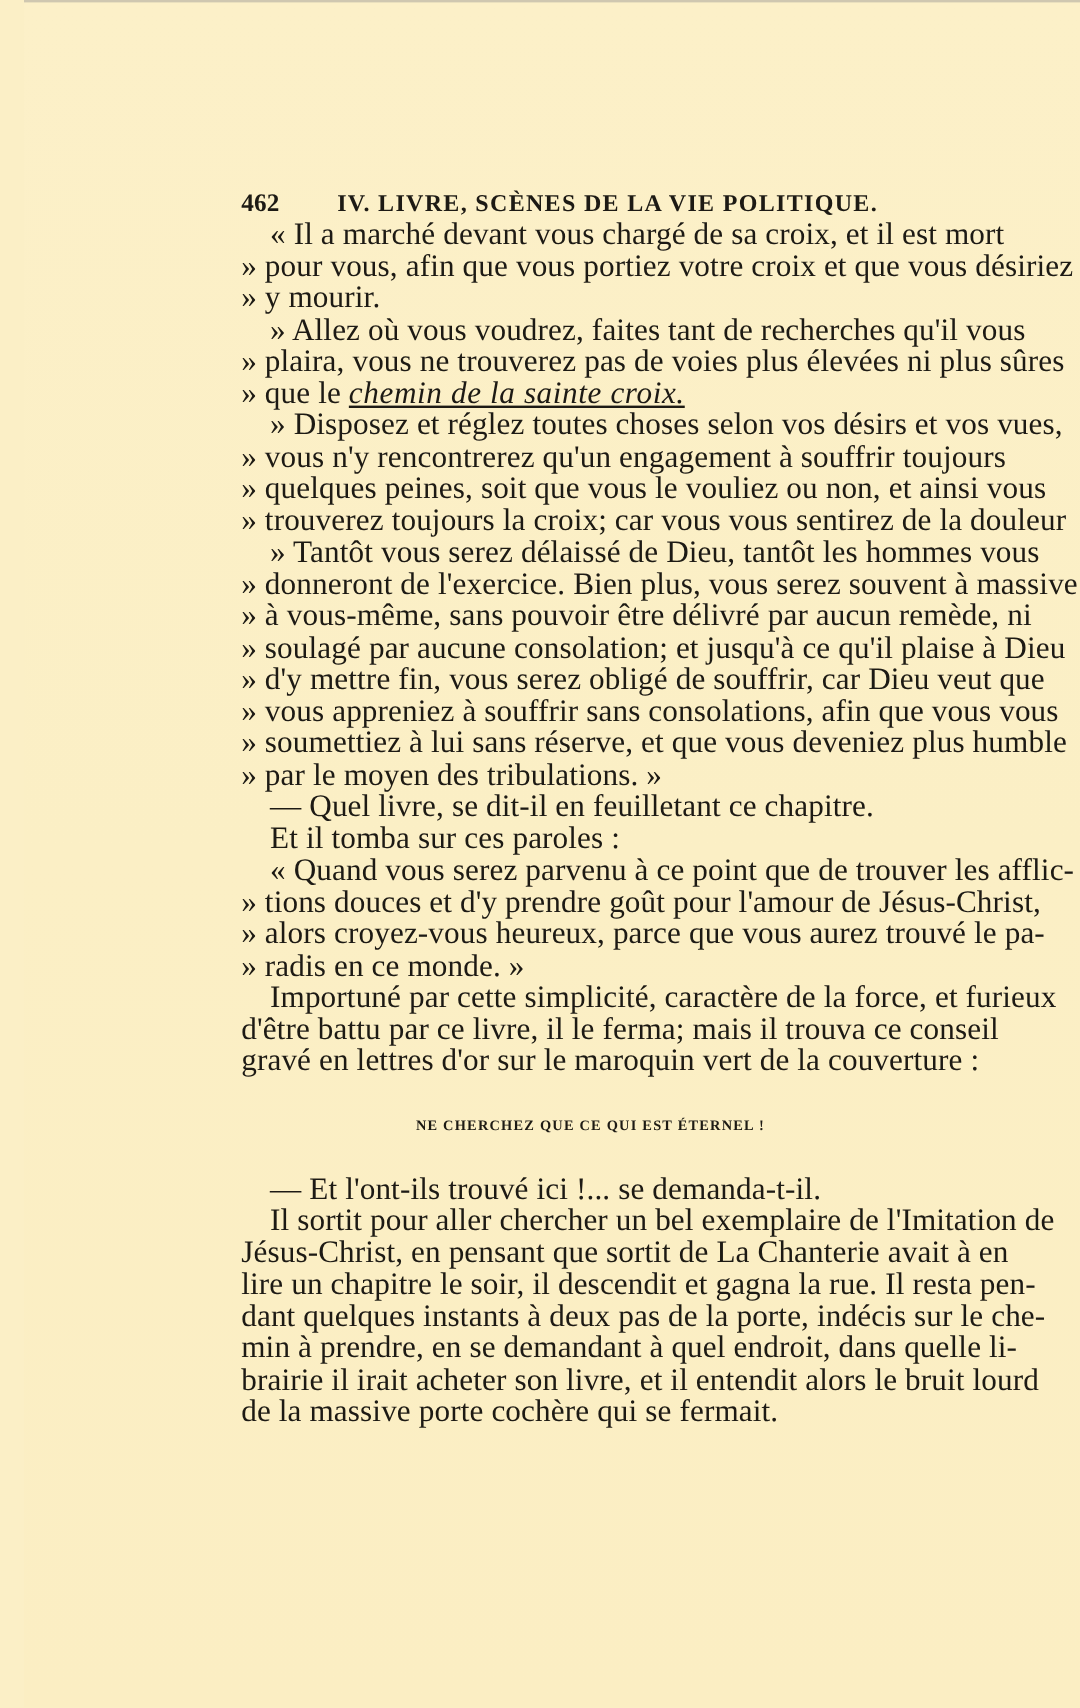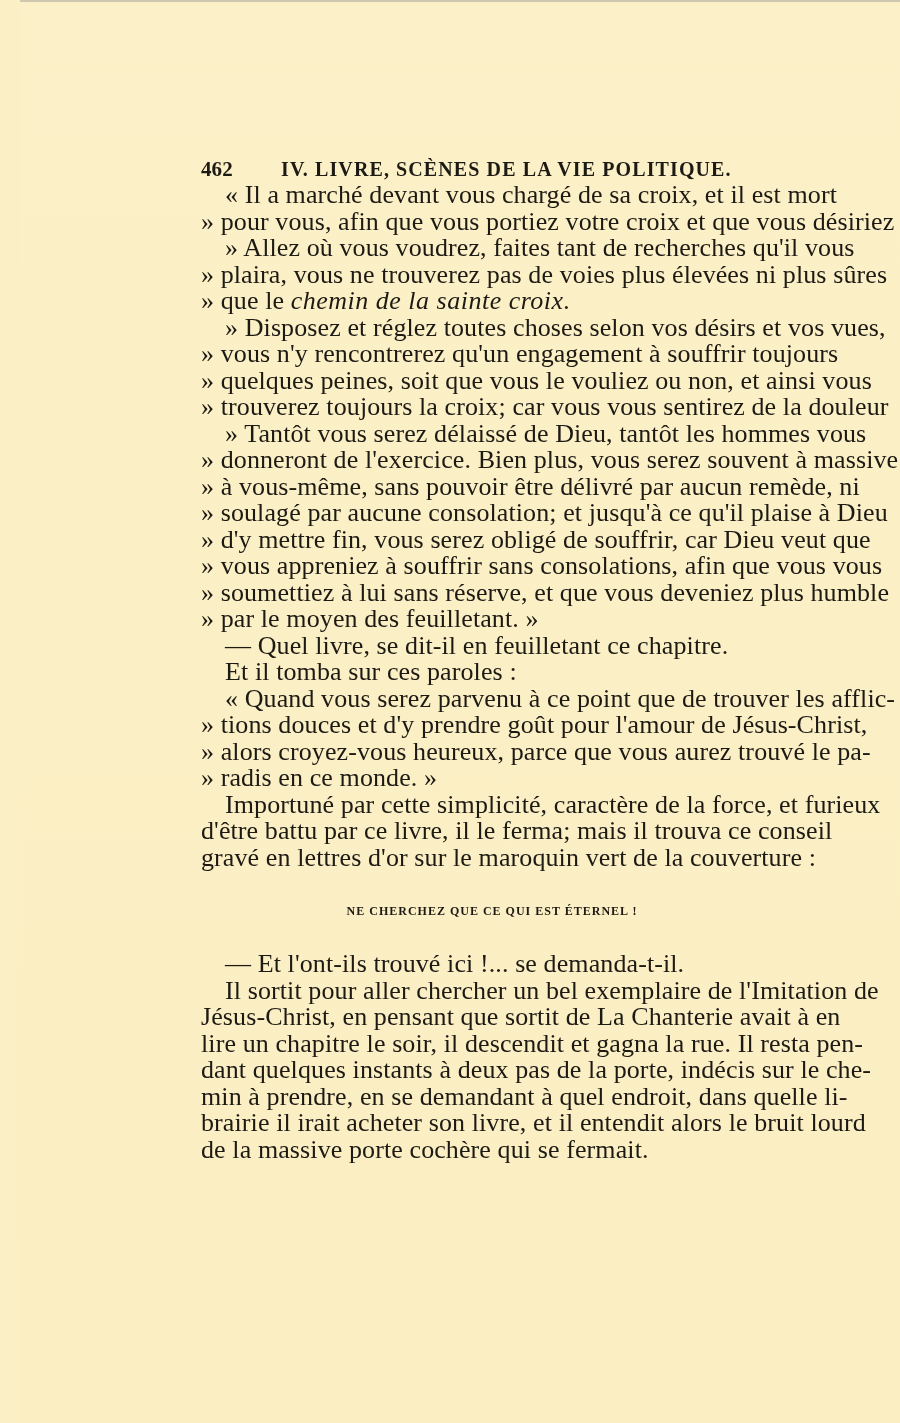--- a/index.html
+++ b/index.html
@@ -56,21 +56,21 @@
     height: 26.5px;
     line-height: 26.5px;
     white-space: nowrap;
     text-align: justify;
     text-align-last: justify;
     font-size: 26px;
     transform-origin: left center;
   }
   .line.indent { padding-left: 24px; }
   .line.last { text-align-last: left; }
-  .line em { font-style: italic; font-weight: 500; letter-spacing: 0.5px; }
+  .line em { font-style: italic; font-weight: 500; letter-spacing: 0.5px; text-decoration: underline; }
   .spacer { height: 27px; }
   .centered {
     height: 27px; line-height: 27px;
     text-align: center;
     font-weight: bold;
     font-size: 12px;
     letter-spacing: 1px;
     padding-left: 4px;
   }
   .spacer2 { height: 26px; }
@@ -83,35 +83,36 @@
 
   <div class="text-block">
     <div class="header">
       <span class="page-number">462</span>
       <span class="running-head">IV. LIVRE, SCÈNES DE LA VIE POLITIQUE.</span>
     </div>
 
     <div id="body-lines">
       <div class="line indent">« Il a marché devant vous chargé de sa croix, et il est mort</div>
       <div class="line">» pour vous, afin que vous portiez votre croix et que vous désiriez</div>
+      <div class="line last">» y mourir.</div>
       <div class="line indent">» Allez où vous voudrez, faites tant de recherches qu'il vous</div>
       <div class="line">» plaira, vous ne trouverez pas de voies plus élevées ni plus sûres</div>
       <div class="line last"><span>» que le </span><em>chemin de la sainte croix.</em></div>
       <div class="line indent">» Disposez et réglez toutes choses selon vos désirs et vos vues,</div>
       <div class="line">» vous n'y rencontrerez qu'un engagement à souffrir toujours</div>
       <div class="line">» quelques peines, soit que vous le vouliez ou non, et ainsi vous</div>
       <div class="line">» trouverez toujours la croix; car vous vous sentirez de la douleur</div>
       <div class="line indent">» Tantôt vous serez délaissé de Dieu, tantôt les hommes vous</div>
       <div class="line">» donneront de l'exercice. Bien plus, vous serez souvent à massive</div>
       <div class="line">» à vous-même, sans pouvoir être délivré par aucun remède, ni</div>
       <div class="line">» soulagé par aucune consolation; et jusqu'à ce qu'il plaise à Dieu</div>
       <div class="line">» d'y mettre fin, vous serez obligé de souffrir, car Dieu veut que</div>
       <div class="line">» vous appreniez à souffrir sans consolations, afin que vous vous</div>
       <div class="line">» soumettiez à lui sans réserve, et que vous deveniez plus humble</div>
-      <div class="line last">» par le moyen des feuilletant. »</div>
+      <div class="line last">» par le moyen des tribulations. »</div>
       <div class="line indent last">— Quel livre, se dit-il en feuilletant ce chapitre.</div>
       <div class="line indent last">Et il tomba sur ces paroles :</div>
       <div class="line indent">« Quand vous serez parvenu à ce point que de trouver les afflic-</div>
       <div class="line">» tions douces et d'y prendre goût pour l'amour de Jésus-Christ,</div>
       <div class="line">» alors croyez-vous heureux, parce que vous aurez trouvé le pa-</div>
       <div class="line last">» radis en ce monde. »</div>
       <div class="line indent">Importuné par cette simplicité, caractère de la force, et furieux</div>
       <div class="line">d'être battu par ce livre, il le ferma; mais il trouva ce conseil</div>
       <div class="line last">gravé en lettres d'or sur le maroquin vert de la couverture :</div>
     </div>

